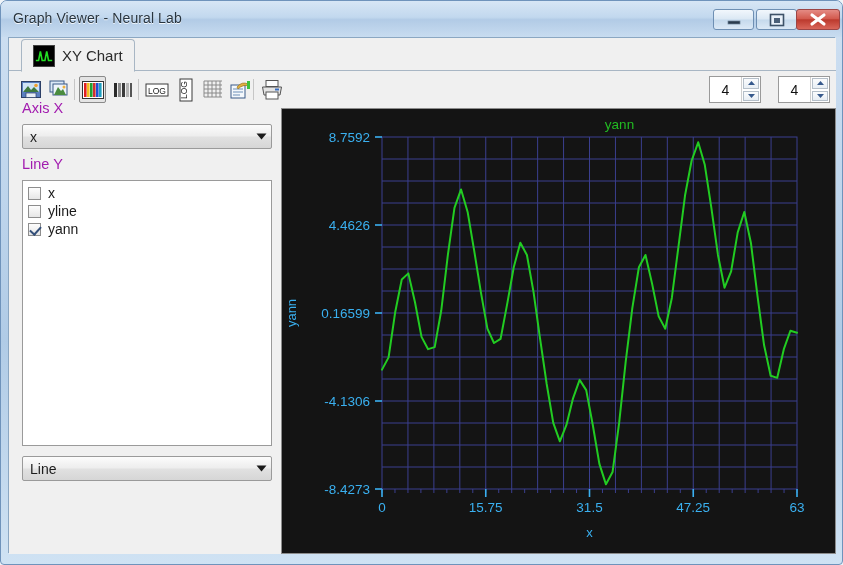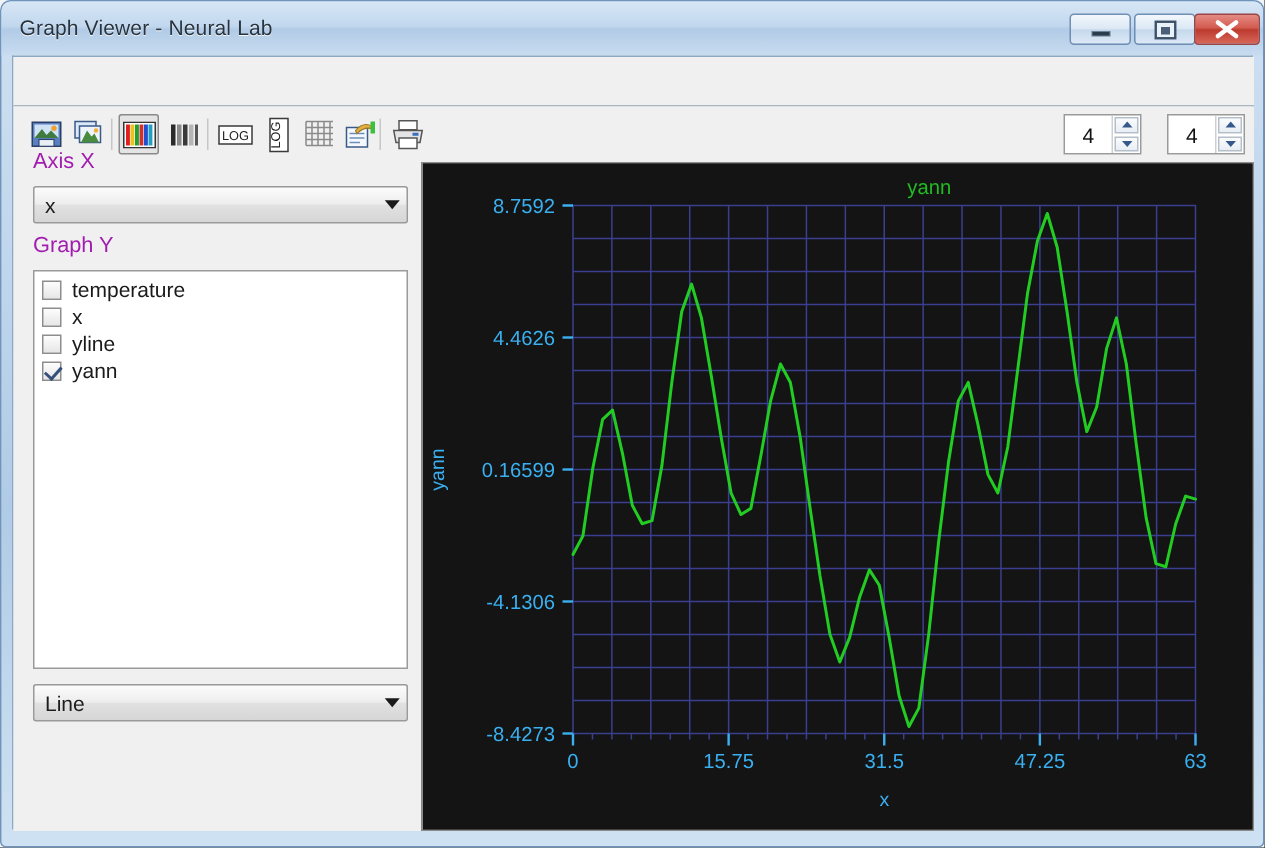--- a/index.html
+++ b/index.html
@@ -278,20 +278,27 @@
           <line x1="15" y1="5" x2="27" y2="14"></line>
           <line x1="27" y1="5" x2="15" y2="14"></line>
         </g>
       </svg>
     </div>
   </div>
 
   <div id="client">
 
     <div id="tabstrip">
+      <div class="tab" id="tab-xy">
+        <svg class="tab-icon" viewBox="0 0 22 22">
+          <rect width="22" height="22" fill="#000"></rect>
+          <polyline points="2,16 5,16 7,6 9,16 12,16 14,6 16,16 20,16" fill="none" stroke="#22dd22" stroke-width="1.8"></polyline>
+        </svg>
+        <span>XY Chart</span>
+      </div>
 
     </div>
 
     <div id="toolbar">
 
       <div class="tb-btn" style="left:8px">
         <svg width="22" height="22" viewBox="0 0 22 22">
           <rect x="1.5" y="2.5" width="19" height="16" fill="#5a7fc0" stroke="#2c3f66"></rect>
           <rect x="3" y="4" width="16" height="9" fill="#cfe3f5"></rect>
           <polygon points="3,13 8,7 11,11 14,8 19,13" fill="#3f7a3f"></polygon>
@@ -418,27 +425,23 @@
 
       <div class="combo" id="combo-x" style="top:16px">
         <span class="cval">x</span>
         <span class="carrow">
           <svg width="11" height="7" viewBox="0 0 11 7">
               <polygon points="0.5,0.5 10.5,0.5 5.5,6.5" fill="#1a1a1a"></polygon>
             </svg>
         </span>
       </div>
 
-      <div class="panel-label" id="lbl-axis-y" style="top:48px">Graph Y</div>
+      <div class="panel-label" id="lbl-axis-y" style="top:48px">Line Y</div>
 
       <div id="listbox" style="top:72px; height:266px">
-        <div class="list-item">
-          <span class="cbx"></span>
-          <span>temperature</span>
-        </div>
         <div class="list-item">
           <span class="cbx"></span>
           <span>x</span>
         </div>
         <div class="list-item">
           <span class="cbx"></span>
           <span>yline</span>
         </div>
         <div class="list-item">
           <span class="cbx checked"></span>

